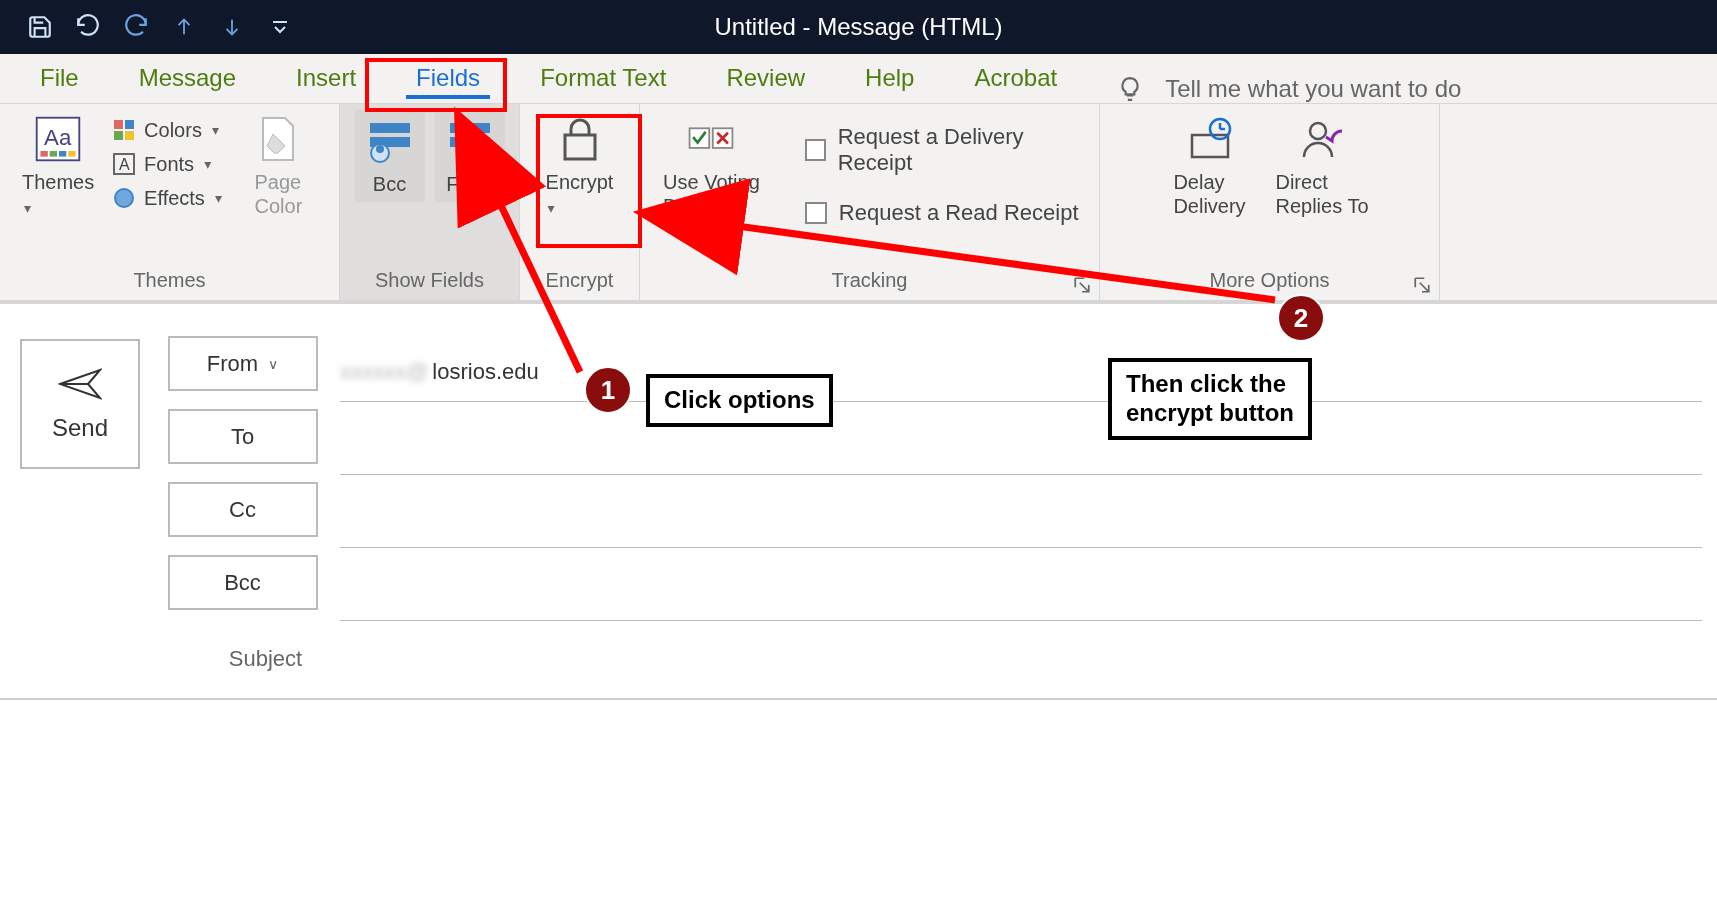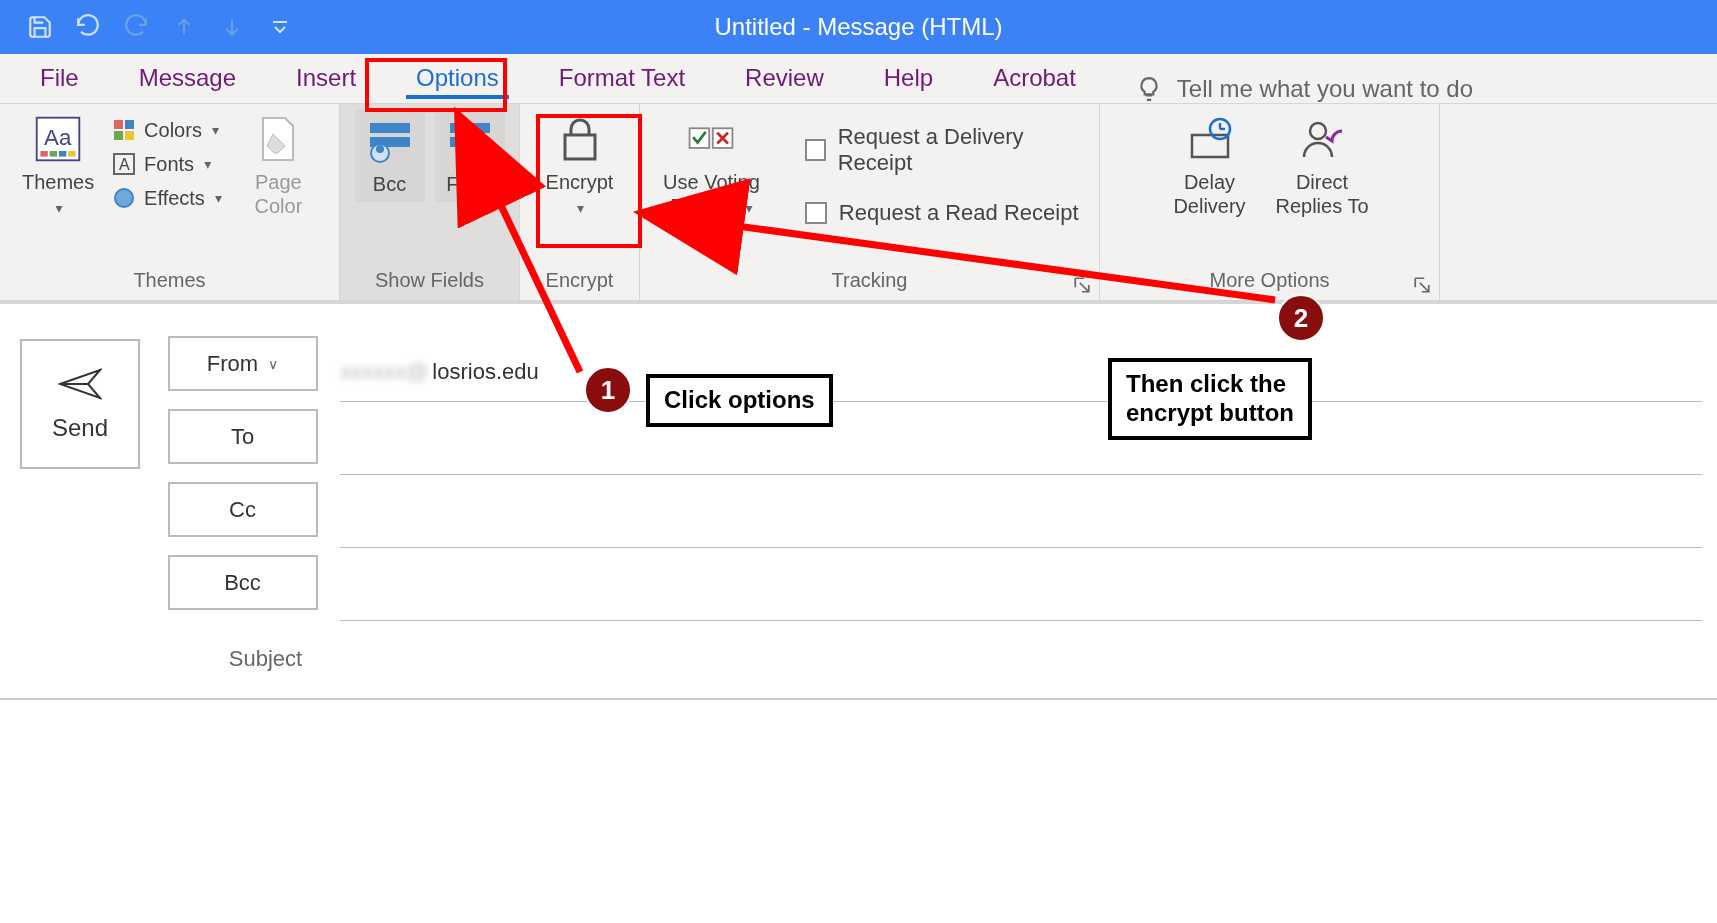--- a/index.html
+++ b/index.html
@@ -1,37 +1,37 @@
 <!DOCTYPE html>
 <html><head>
 <meta charset="utf-8">
 <style>
   * { box-sizing: border-box; margin: 0; padding: 0; font-family: "Segoe UI", Arial, sans-serif; }
   body { background: #fff; width: 1717px; height: 923px; overflow: hidden; position: relative; }
 
   
-  .titlebar { background: #3b82f6; height: 54px; display: flex; align-items: center; color: #fff; position: relative; }
+  .titlebar { background: #0f172a; height: 54px; display: flex; align-items: center; color: #fff; position: relative; }
   .qat { display: flex; align-items: center; gap: 18px; padding-left: 25px; }
   .qat-btn { width: 30px; height: 30px; display:flex; align-items:center; justify-content:center; color:#cfe2f8; }
   .title-text { position:absolute; left:0; right:0; text-align:center; font-size:24px; color:#fff; font-weight:400; pointer-events:none;}
   
   
   .tabs { height: 50px; background:#f3f2f1; border-bottom:1px solid #d6d6d6; display:flex; align-items:flex-end; padding-left:10px; gap:0; }
-  .tab { padding: 10px 30px 10px 30px; font-size:24px; color:#701a75; height:50px; display:flex; align-items:center; position:relative;}
+  .tab { padding: 10px 30px 10px 30px; font-size:24px; color:#4d7c0f; height:50px; display:flex; align-items:center; position:relative;}
   .tab.active { color:#1a6fd4; }
   .tab.active::after { content:""; position:absolute; left:20px; right:20px; bottom:4px; height:4px; background:#1a6fd4;}
-  .tell-me { margin-left:30px; display:flex; align-items:center; gap:15px; color:#666; font-size:24px;}
+  .tell-me { margin-left:30px; display:flex; align-items:center; gap:22px; color:#666; font-size:24px;}
   
   
   .ribbon { background:#f3f2f1; height:200px; border-bottom:4px solid #d6d6d6; display:flex; }
   .group { border-right:1px solid #d6d6d6; padding: 6px 12px 4px 12px; display:flex; flex-direction:column; justify-content:space-between; align-items:center;}
   .group-body { display:flex; align-items:flex-start; gap:10px; flex:1;}
   .group-label { font-size:20px; color:#666; text-align:center; padding-bottom:4px; position:relative; width:100%;}
   .launcher { position:absolute; right:-4px; bottom:2px; width:18px; height:18px; }
-  .vbtn { display:flex; flex-direction:column; align-items:center; justify-content:center; gap:6px; padding:4px 8px; font-size:20px; color:#444; text-align:center; line-height:1.2;}
+  .vbtn { display:flex; flex-direction:column; align-items:center; justify-content:center; gap:6px; padding:4px 8px; font-size:20px; color:#444; text-align:left; line-height:1.2;}
   .vbtn .ic { width:50px; height:50px; display:flex; align-items:center; justify-content:center;}
   .hbtn { display:flex; align-items:center; gap:8px; font-size:20px; color:#444; padding:2px 4px;}
   .stack { display:flex; flex-direction:column; gap:6px; justify-content:center;}
   .chk { display:flex; align-items:center; gap:12px; font-size:22px; color:#444;padding-left:24px;}
   .chkbox { width:22px; height:22px; border:2px solid #888; background:#fff;}
   .active-group { background:#e0dedc; }
   .chev { font-size:14px; color:#666; margin-left:2px;}
 
   
   .hl-red { border:4px solid #ff0000; position:absolute; pointer-events:none; }
@@ -96,21 +96,21 @@
         </svg>
     </div>
   </div>
   <div class="title-text">Untitled  -  Message (HTML)</div>
 </div>
 
 <div class="tabs">
   <div class="tab">File</div>
   <div class="tab">Message</div>
   <div class="tab">Insert</div>
-  <div class="tab active">Options</div>
+  <div class="tab active">Fields</div>
   <div class="tab">Format Text</div>
   <div class="tab">Review</div>
   <div class="tab">Help</div>
   <div class="tab">Acrobat</div>
   <div class="tell-me">
     <svg width="26" height="26" viewBox="0 0 24 24" fill="none" stroke="#666" stroke-width="2">
         <path d="M9 18h6M10 22h4M12 2a7 7 0 0 0-4 12.7V17h8v-2.3A7 7 0 0 0 12 2z"></path>
       </svg>
     <span>Tell me what you want to do</span>
   </div>

